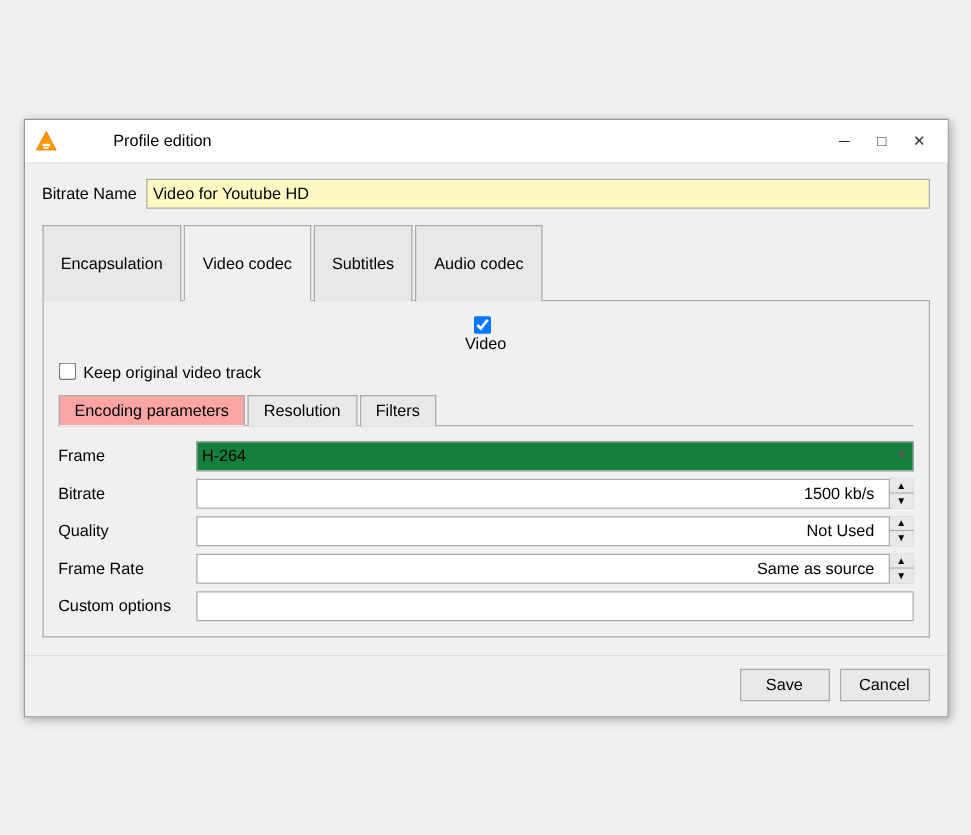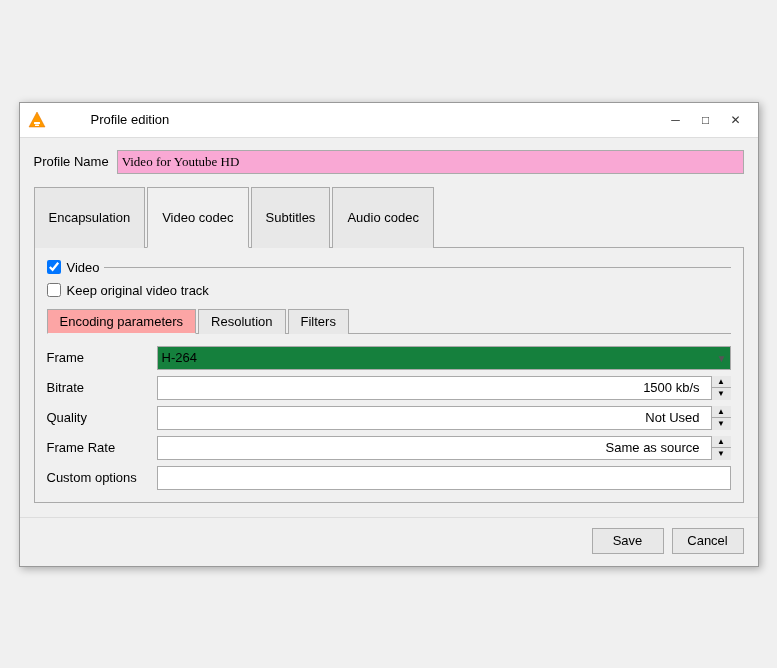--- a/index.html
+++ b/index.html
@@ -74,22 +74,21 @@
     .profile-name-label {
       white-space: nowrap;
       font-size: 13px;
     }
     .profile-name-input {
       flex: 1;
       height: 24px;
       border: 1px solid #aaa;
       padding: 0 4px;
       font-size: 13px;
-      background: #f9a8d4;
-      font-family: Liberation Serif, serif;
+      background: #fef9c3;
     }
     .main-tabs {
       display: flex;
       border-bottom: 1px solid #aaa;
       margin-bottom: 0;
     }
     .main-tab {
       padding: 22px 14px;
       border: 1px solid #aaa;
       border-bottom: none;
@@ -108,20 +107,21 @@
     .tab-content {
       border: 1px solid #aaa;
       border-top: none;
       padding: 12px;
       background: #f0f0f0;
     }
     .section-header {
       display: flex;
       align-items: center;
       margin-bottom: 8px;
+      flex-direction: column;
     }
     .section-checkbox {
       margin-right: 6px;
       width: 14px;
       height: 14px;
       cursor: pointer;
     }
     .section-line {
       flex: 1;
       height: 1px;
@@ -290,21 +290,21 @@
     <div class="title-bar-buttons">
       <button class="title-btn">─</button>
       <button class="title-btn">□</button>
       <button class="title-btn close-btn">✕</button>
     </div>
   </div>
 
   <div class="dialog-body">
 
     <div class="profile-name-row">
-      <label class="profile-name-label">Profile Name</label>
+      <label class="profile-name-label">Bitrate Name</label>
       <input class="profile-name-input" type="text" value="Video for Youtube HD" style="">
     </div>
 
     <div class="main-tabs">
       <div class="main-tab">
         <span>Encapsulation</span>
       </div>
       <div class="main-tab active">
         <span>Video codec</span>
       </div>

